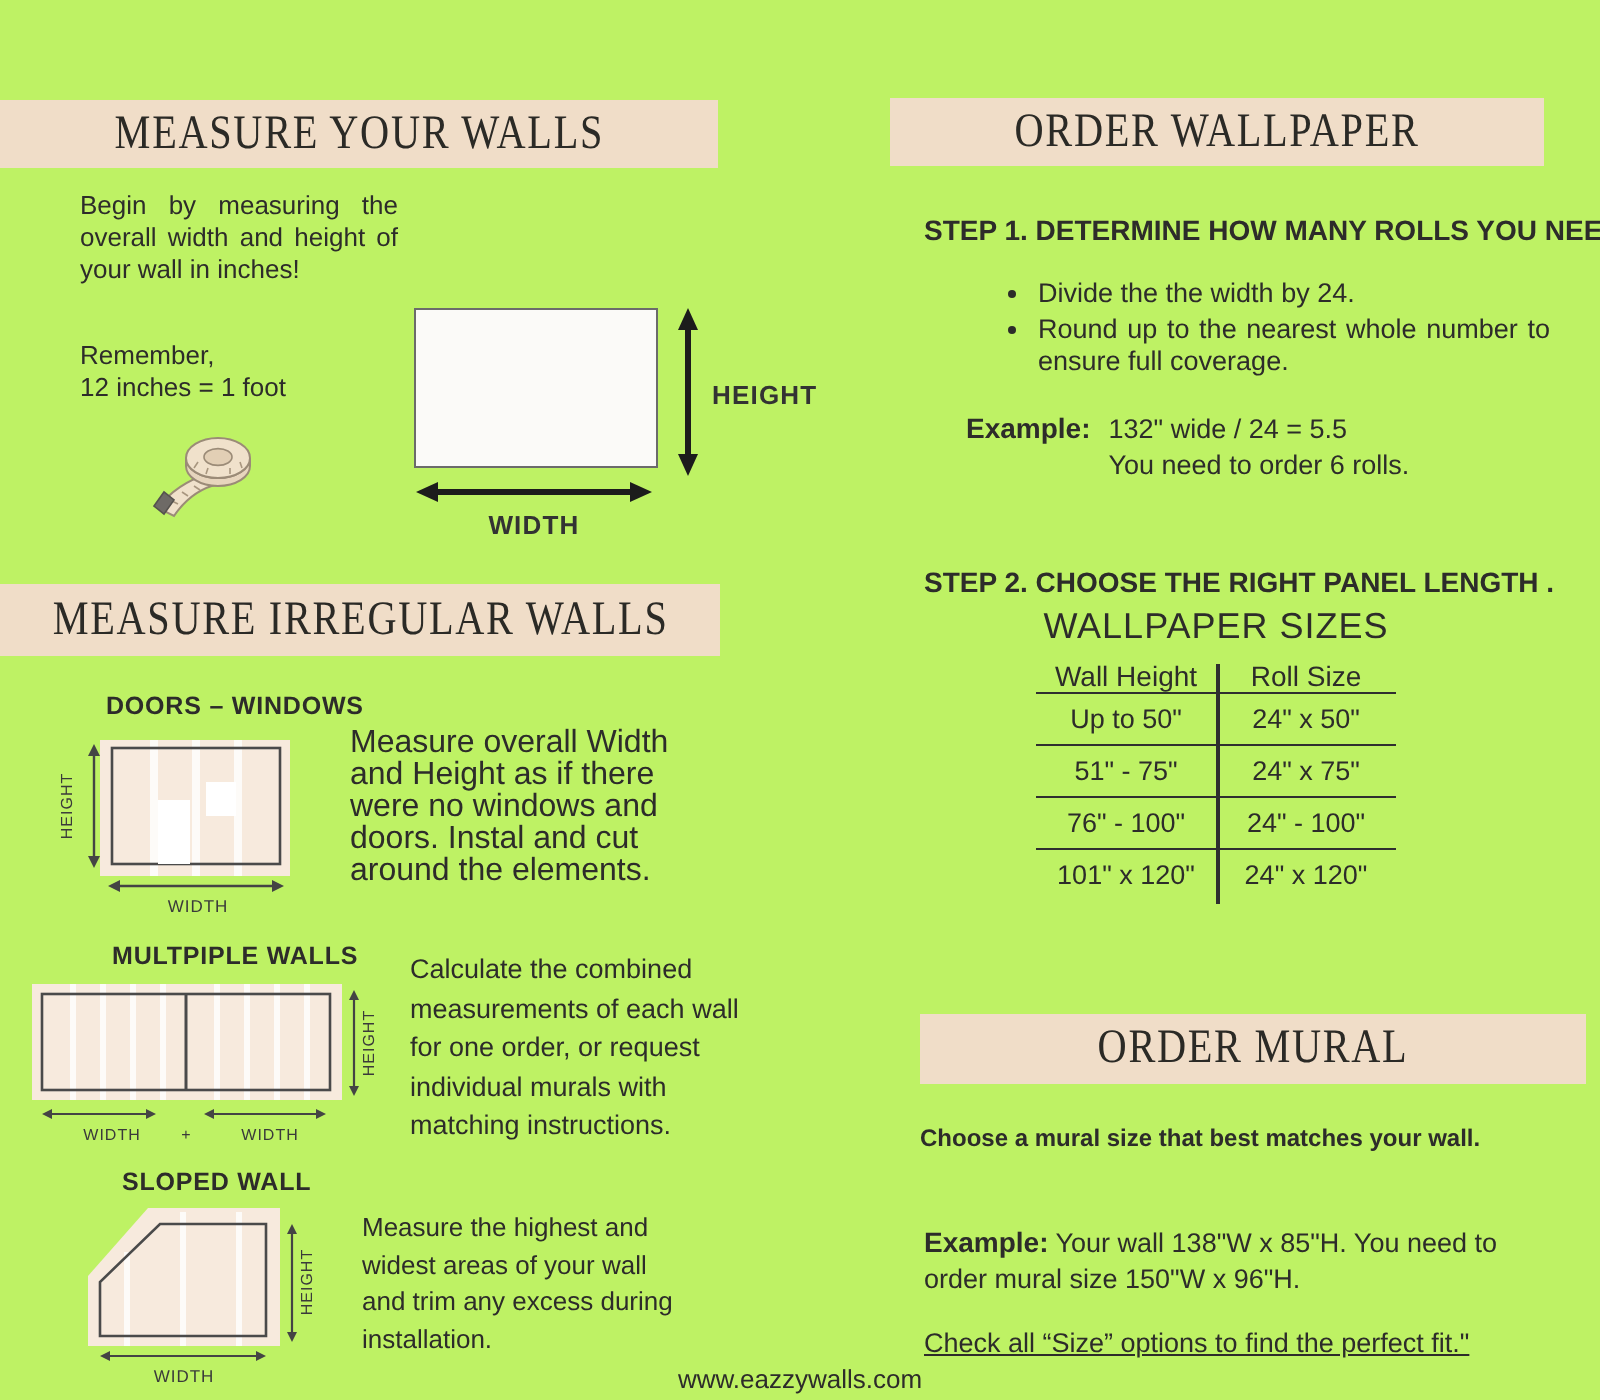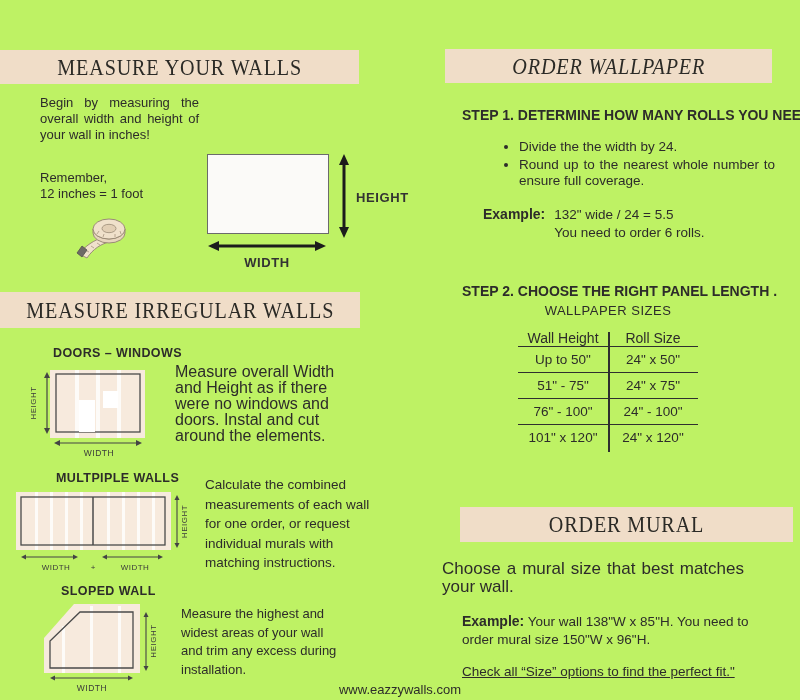--- a/index.html
+++ b/index.html
@@ -153,42 +153,42 @@
     <polygon points="116,75 113.5,70 118.5,70" fill="#444"></polygon>
     <text x="126" y="45" font-size="8" letter-spacing="0.5" text-anchor="middle" transform="rotate(-90 126 45)">HEIGHT</text>
     <line x1="23" y1="82" x2="100" y2="82" stroke="#444" stroke-width="1.1"></line>
     <polygon points="20,82 25,79.5 25,84.5" fill="#444"></polygon>
     <polygon points="103,82 98,79.5 98,84.5" fill="#444"></polygon>
     <text x="62" y="95" font-size="8.5" letter-spacing="0.5" text-anchor="middle">WIDTH</text>
   </svg>
 
   <p class="abs" style="left:181px; top:605px; width:158px; margin:0; font-size:13px; line-height:18.5px;">Measure the highest and widest areas of your wall and trim any excess during installation.</p>
 
-  <div class="bar" style="left:445px; top:49px; width:327px; height:34px;font-style:italic;">
+  <div class="bar" style="left:445px; top:49px; width:327px; height:34px;">
     <span class="bar-title">ORDER WALLPAPER</span>
   </div>
 
   <span class="abs step-heading" style="left:462px; top:107px;">STEP 1. DETERMINE HOW MANY ROLLS YOU NEED:</span>
 
   <ul class="bullets abs justify" style="left:476px; top:139px; width:284px; font-size:13.5px; line-height:16.5px;">
     <li>Divide the the width by 24.</li>
     <li>Round up to the nearest whole number to ensure full coverage.</li>
   </ul>
 
   <div class="abs example-row" style="left:483px; top:206px;">
     <span class="example-label">Example:</span>
     <div style="line-height:17.5px;">
       <div>132" wide / 24 = 5.5</div>
       <div>You need to order 6 rolls.</div>
     </div>
   </div>
 
   <span class="abs step-heading" style="left:462px; top:283px;">STEP 2. CHOOSE THE RIGHT PANEL LENGTH .</span>
 
-  <div class="abs" style="left:518px; top:303px; width:180px; text-align:center; font-size:13px; letter-spacing:0.5px;">WALLPAPER SIZES</div>
+  <div class="abs" style="left:518px; top:303px; width:180px; text-align:center; font-size:18px; letter-spacing:0.5px;">WALLPAPER SIZES</div>
 
   <div class="sizes-table">
     <div class="t-row header">
       <div class="t-cell head">Wall Height</div>
       <div class="t-cell head">Roll Size</div>
     </div>
     <div class="t-row data">
       <div class="t-cell">Up to 50"</div>
       <div class="t-cell">24" x 50"</div>
     </div>
@@ -204,21 +204,21 @@
       <div class="t-cell">101" x 120"</div>
       <div class="t-cell">24" x 120"</div>
     </div>
     <div class="v-divider"></div>
   </div>
 
   <div class="bar" style="left:460px; top:507px; width:333px; height:35px;">
     <span class="bar-title">ORDER MURAL</span>
   </div>
 
-  <p class="abs justify" style="left:442px; top:560px; width:302px; margin:0; font-size:17px; line-height:18px;">Choose a mural size that best matches your wall.</p>
+  <p class="abs justify" style="left:460px; top:560px; width:302px; margin:0; font-size:12px; line-height:18px;font-weight:bold;">Choose a mural size that best matches your wall.</p>
 
   <p class="abs" style="left:462px; top:613px; width:302px; margin:0; font-size:13.5px; line-height:17.5px;"><b class="example-label">Example:</b> <span>Your wall 138"W x 85"H. You need to order mural size 150"W x 96"H.</span></p>
 
   <p class="abs" style="left:462px; top:664px; width:312px; margin:0; font-size:13.5px;text-decoration:underline;">Check all “Size” options to find the perfect fit."</p>
 
   <div class="footer">www.eazzywalls.com</div>
 
 </div>
 
 </body></html>

